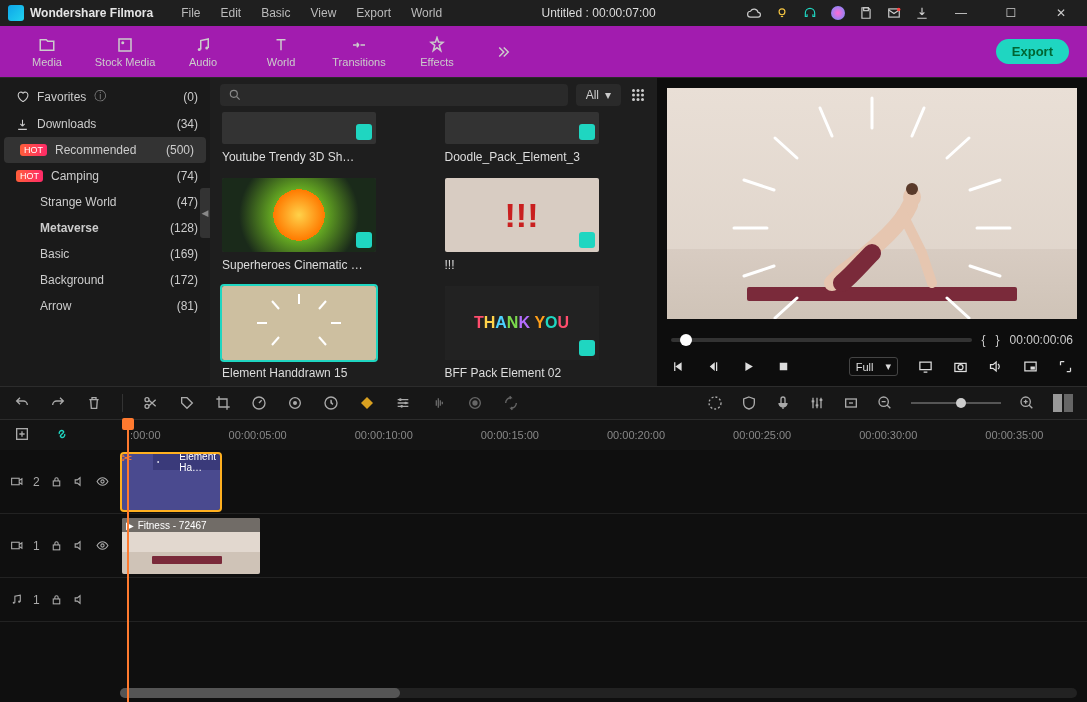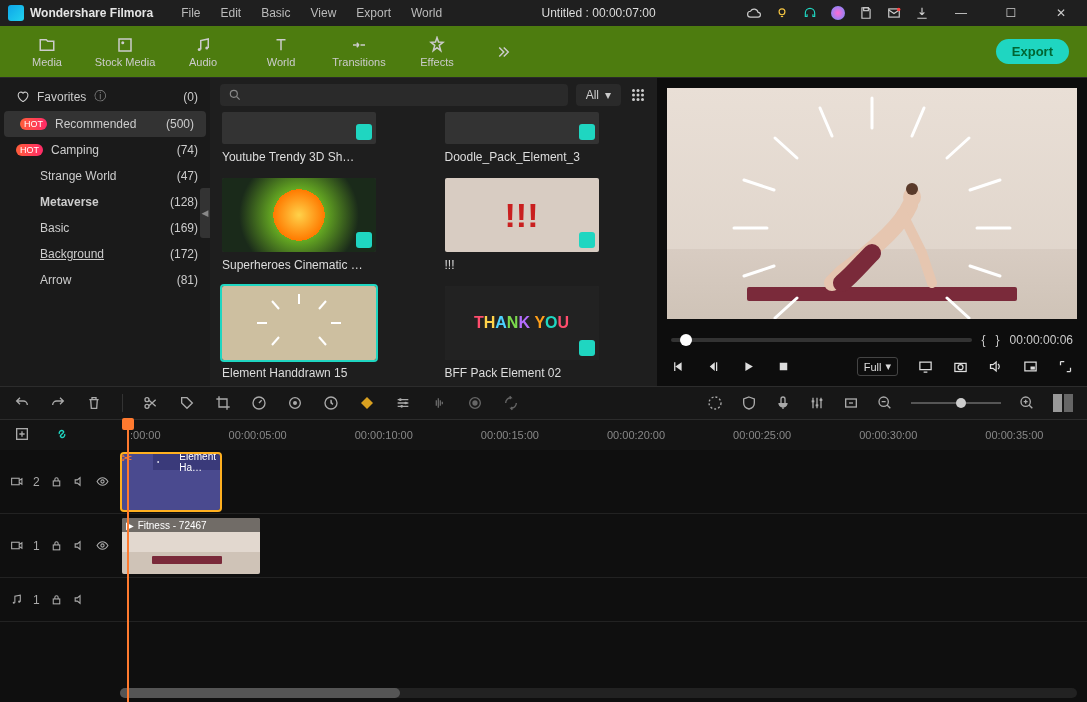--- a/index.html
+++ b/index.html
@@ -6,33 +6,33 @@
   body { background: #1a1a1a; color: #ccc; font-size: 12px; width: 1087px; height: 702px; overflow: hidden; }
   .titlebar { height: 26px; background: #1f1f1f; display: flex; align-items: center; padding: 0 8px; }
   .logo { width: 16px; height: 16px; background: linear-gradient(135deg,#0ea5e9,#22d3ee); border-radius:3px; margin-right:6px;}
   .app-title { font-weight:600; color:#e5e5e5; margin-right:20px;}
   .menubar { display:flex; gap:4px;}
   .menubar span { padding:2px 8px; color:#bbb; cursor:default;}
   .doc-title { flex:1; text-align:center; color:#ddd;}
   .title-icons { display:flex; gap:14px; align-items:center;}
   .title-icons svg, .title-icons .glyph { width:14px; height:14px; fill:#ccc; color:#ccc; }
   .w-min,.w-max,.w-close{width:36px;text-align:center;}
-  .topbar { height:52px; background:#4d7c0f; display:flex; align-items:center; padding:0 8px; border-bottom:1px solid #2a2a2a;}
+  .topbar { height:52px; background:#a21caf; display:flex; align-items:center; padding:0 8px; border-bottom:1px solid #2a2a2a;}
   .tool-tabs{display:flex;gap:0;}
   .tool-tab{width:78px;text-align:center;color:#ccc;font-size:11px;}
   .tool-tab svg{display:block;margin:0 auto 2px;width:18px;height:18px;fill:#ccc;}
   .chev{margin-left:18px;}
   .export-btn{margin-left:auto;margin-right:10px;background:#1fd6c1;color:#063;padding:5px 16px;border-radius:14px;font-weight:600;font-size:13px;}
   .workarea{display:flex;height:308px;}
   .sidebar{width:210px;background:#1a1a1a;padding-top:4px;}
   .side-item{display:flex;align-items:center;padding:6px 12px 6px 16px;color:#ccc;justify-content:space-between;}
   .side-item.active{background:#333;border-radius:4px;margin:0 4px;}
   .side-left{display:flex;align-items:center;gap:8px;}
   .badge{font-size:9px;color:#fff;padding:1px 4px;border-radius:3px;}
-  .badge.hot{background:linear-gradient(90deg,#ff5e3a,#ff2a68);border-radius:6px;}
+  .badge.hot{background:linear-gradient(90deg,#ff5e3a,#ff2a68);}
   .badge.new{background:linear-gradient(90deg,#7b4dff,#ff4da6);}
   .browser{flex:1;background:#1e1e1e;display:flex;flex-direction:column;position:relative;}
   .pull-tab{position:absolute;left:-10px;top:110px;width:10px;height:50px;background:#333;border-radius:3px 0 0 3px;display:flex;align-items:center;justify-content:center;color:#888;font-size:9px;}
   .browser-top{display:flex;align-items:center;gap:8px;padding:6px 10px;}
   .search{flex:1;display:flex;align-items:center;background:#2a2a2a;border-radius:4px;padding:4px 8px;gap:8px;}
   .search input{flex:1;background:transparent;border:none;color:#ccc;outline:none;font-size:12px;}
   .all-dd{background:#2a2a2a;padding:4px 10px;border-radius:4px;display:flex;gap:6px;align-items:center;}
   .grid-icon{width:18px;height:18px;}
   .cards{display:grid;grid-template-columns:repeat(2,1fr);gap:14px 22px;padding:0 12px 10px 12px;overflow:hidden;}
   .card{width:154px;}
@@ -46,21 +46,21 @@
   .pv-floor{position:absolute;left:0;right:0;bottom:0;height:70px;background:linear-gradient(180deg,#d8ccc2,#cfc3b7);}
   .mat{position:absolute;left:80px;right:60px;bottom:18px;height:14px;background:#7a2a3a;border-radius:2px;}
   .yoga{position:absolute;left:105px;bottom:26px;width:200px;height:110px;}
   .rays line{stroke:#fff;stroke-width:3;stroke-linecap:round;}
   .pv-seek{display:flex;align-items:center;gap:10px;padding:4px 14px;color:#ccc;}
   .seek-track{flex:1;height:4px;background:#333;border-radius:2px;position:relative;}
   .seek-dot{position:absolute;left:3%;top:-4px;width:12px;height:12px;background:#fff;border-radius:50%;}
   .pv-ctrl{display:flex;align-items:center;gap:20px;padding:6px 14px 10px;color:#ddd;}
   .pv-ctrl .spacer{flex:1;}
   .pv-ctrl svg{width:15px;height:15px;fill:#ddd;}
-  .full-dd{display:flex;gap:4px;align-items:center;border:1px solid #444;padding:2px 6px;border-radius:3px;font-size:11px;}
+  .full-dd{display:flex;gap:12px;align-items:center;border:1px solid #444;padding:2px 6px;border-radius:3px;font-size:11px;}
   .tl-tools{height:34px;background:#171717;display:flex;align-items:center;gap:20px;padding:0 14px;border-top:1px solid #2c2c2c;border-bottom:1px solid #2c2c2c;}
   .tl-tools svg{width:16px;height:16px;fill:#aaa;}
   .tl-tools .right{margin-left:auto;display:flex;gap:18px;align-items:center;}
   .zoom-track{width:90px;height:2px;background:#555;position:relative;}
   .zoom-dot{position:absolute;left:50%;top:-4px;width:10px;height:10px;background:#ccc;border-radius:50%;}
   .dual{width:20px;height:18px;display:flex;gap:2px;}.dual div{flex:1;background:#666;}.dual div:first-child{background:#999;}
   .ruler{height:30px;background:#141414;display:flex;align-items:center;gap:68px;padding-left:130px;color:#888;font-size:11px;position:relative;}
   .ruler-icons{position:absolute;left:14px;top:6px;display:flex;gap:24px;}
   .ruler .tick{position:relative;}
   .playhead{position:absolute;left:127px;top:0;bottom:-260px;width:2px;background:#ff7a2f;z-index:5;}
@@ -165,20 +165,29 @@
         <div class="side-item">
           <div class="side-left">
             <svg width="13" height="13" viewBox="0 0 24 24">
               <path d="M12 21s-8-6-8-12a5 5 0 019-3 5 5 0 019 3c0 6-8 12-8 12z" fill="none" stroke="#ccc" stroke-width="2"></path>
             </svg>
             <span>Favorites</span>
             <span style="color: rgb(136, 136, 136);">ⓘ</span>
           </div>
           <span>(0)</span>
         </div>
+        <div class="side-item">
+          <div class="side-left">
+            <svg width="13" height="13" viewBox="0 0 24 24">
+              <path d="M12 3v12m0 0l-4-4m4 4l4-4M4 21h16" fill="none" stroke="#ccc" stroke-width="2"></path>
+            </svg>
+            <span>Downloads</span>
+          </div>
+          <span>(34)</span>
+        </div>
         <div class="side-item active">
           <div class="side-left">
             <span class="badge hot">HOT</span>
             <span>Recommended</span>
           </div>
           <span>(500)</span>
         </div>
         <div class="side-item">
           <div class="side-left">
             <span class="badge hot">HOT</span>
@@ -198,21 +207,21 @@
           </div>
           <span>(128)</span>
         </div>
         <div class="side-item">
           <div class="side-left" style="padding-left: 24px;">
             <span>Basic</span>
           </div>
           <span>(169)</span>
         </div>
         <div class="side-item">
-          <div class="side-left" style="padding-left: 24px; text-decoration: underline;">
+          <div class="side-left" style="padding-left: 24px;">
             <span>Background</span>
           </div>
           <span>(172)</span>
         </div>
         <div class="side-item">
           <div class="side-left" style="padding-left: 24px; text-align: right;">
             <span>Arrow</span>
           </div>
           <span>(81)</span>
         </div>

